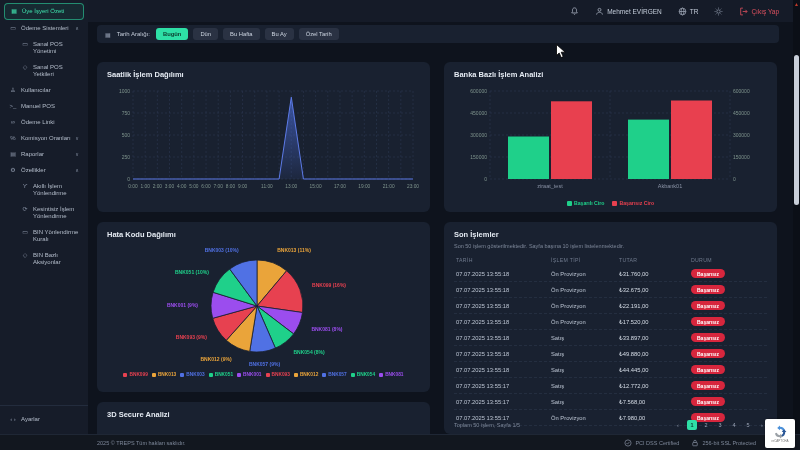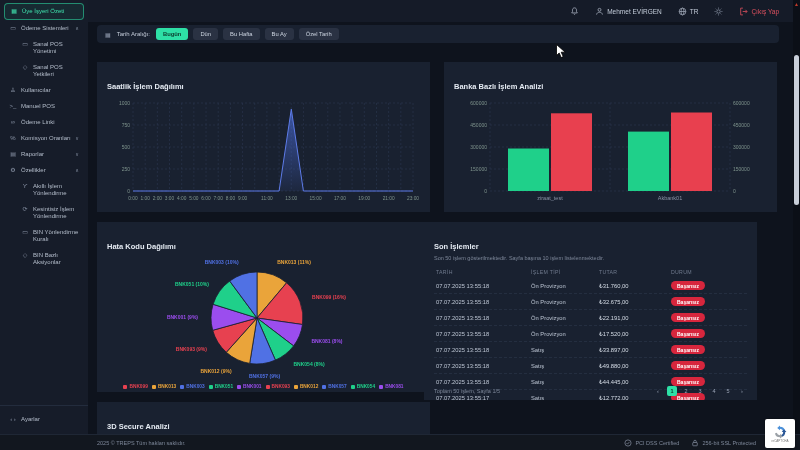--- a/index.html
+++ b/index.html
@@ -25,26 +25,26 @@
   .side-bottom { position:absolute; bottom:6px; left:0; right:0; border-top:1px solid #232c3d; padding-top:5px; }
   
   .topbar { position:absolute; left:88px; top:0; right:7px; height:22px; background:#151b28; display:flex; align-items:center; justify-content:flex-end; gap:16px; padding-right:14px; font-size:6.5px; color:#c3ccd9; z-index:2; }
   .top-item { display:flex; align-items:center; gap:3px; }
   .logout { color:#e05260; }
   
   .main { position:absolute; left:88px; top:22px; width:705px; height:412px; background:#0e131d; }
   .filterbar { position:absolute; left:9px; top:3px; width:682px; height:18px; background:#192130; border-radius:4px; display:flex; align-items:center; gap:6px; padding:0 8px; font-size:6px; color:#c3cbd8; }
   .fbtn { background:#2a3243; color:#ccd4e0; border:none; border-radius:3px; font-size:5.8px; padding:3px 7px; font-family:inherit; }
   .fbtn.active { background:#2ee0a6; color:#0c3b2e; font-weight:bold; }
-  .card { position:absolute; background:#192130; border-radius:0; padding:20px 10px; overflow:hidden; }
+  .card { position:absolute; background:#192130; border-radius:6px; padding:8px 10px; overflow:hidden; }
   .card-title { font-size:7.5px; font-weight:bold; color:#e4eaf2; margin-bottom:4px; }
   #card-hourly { left:9px;  top:40px;  width:333px; height:150px; }
   #card-bank   { left:356px; top:40px; width:333px; height:150px; }
   #card-pie    { left:9px;  top:200px; width:333px; height:170px; }
-  #card-tx     { left:336px; top:200px; width:333px; height:178px; }
+  #card-tx     { left:356px; top:200px; width:333px; height:212px; }
   #card-3ds    { left:9px;  top:380px; width:333px; height:48px; }
   svg text.tick { font-size:5px; fill:#7f948d; font-family:"Liberation Sans",sans-serif; }
   svg text.xlab { font-size:4.8px; fill:#7f948d; font-family:"Liberation Sans",sans-serif; }
   svg text.cat  { font-size:5.5px; fill:#8a93a6; font-family:"Liberation Sans",sans-serif; }
   svg text.plab { font-size:5px; font-weight:bold; font-family:"Liberation Sans",sans-serif; }
   .legend-row { display:flex; justify-content:center; gap:8px; font-size:5.2px; margin-top:1px; }
   .legend-row.tight { gap:4px; font-size:4.8px; }
   .leg-item { display:flex; align-items:center; gap:2px; font-weight:bold; }
   .leg-sq { width:5px; height:5px; border-radius:1px; display:inline-block; }
   

